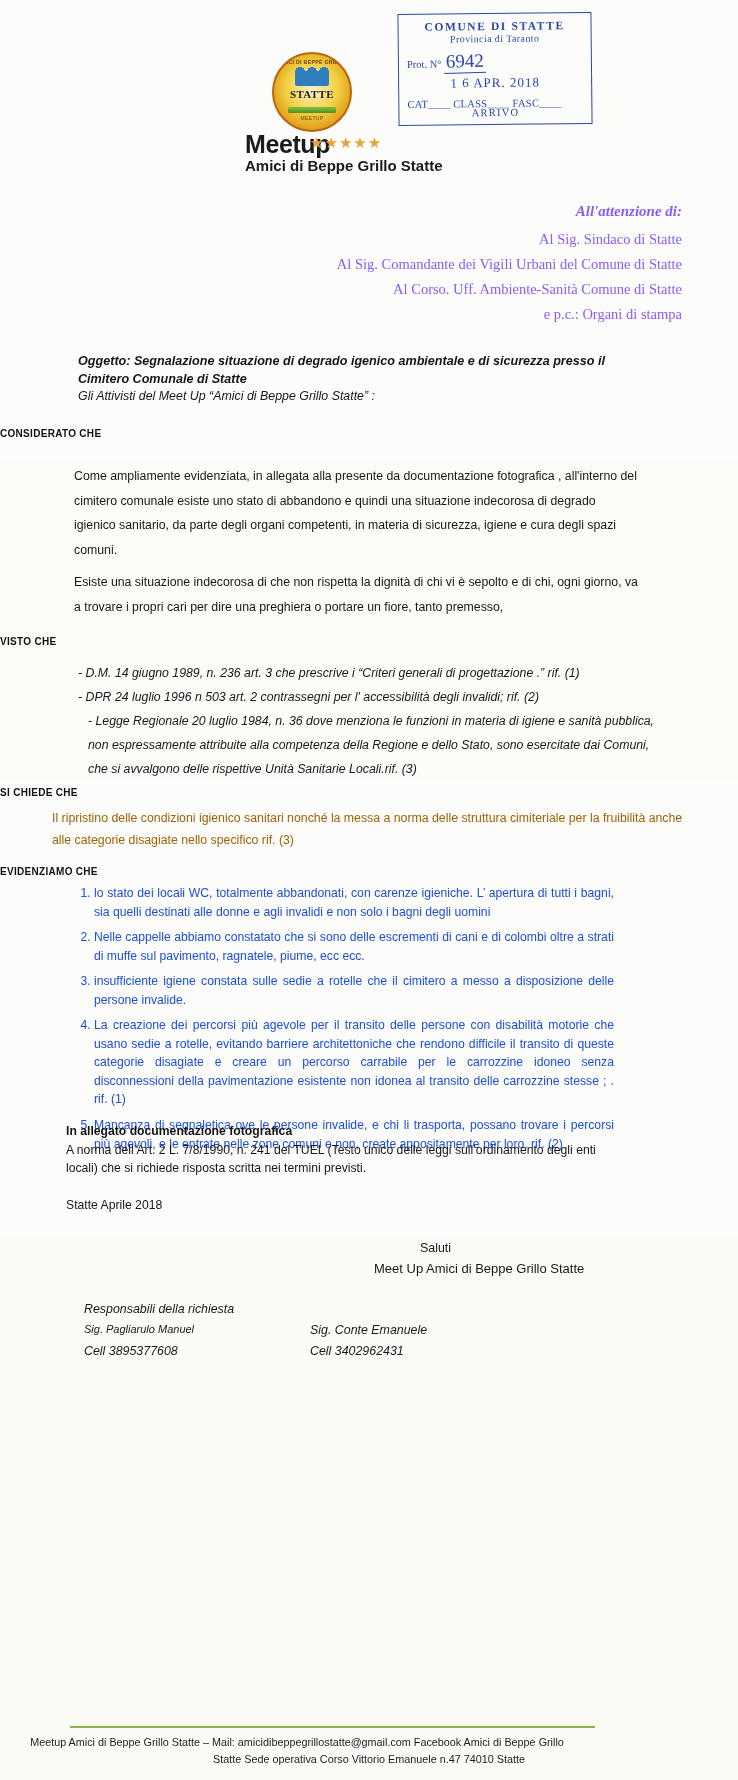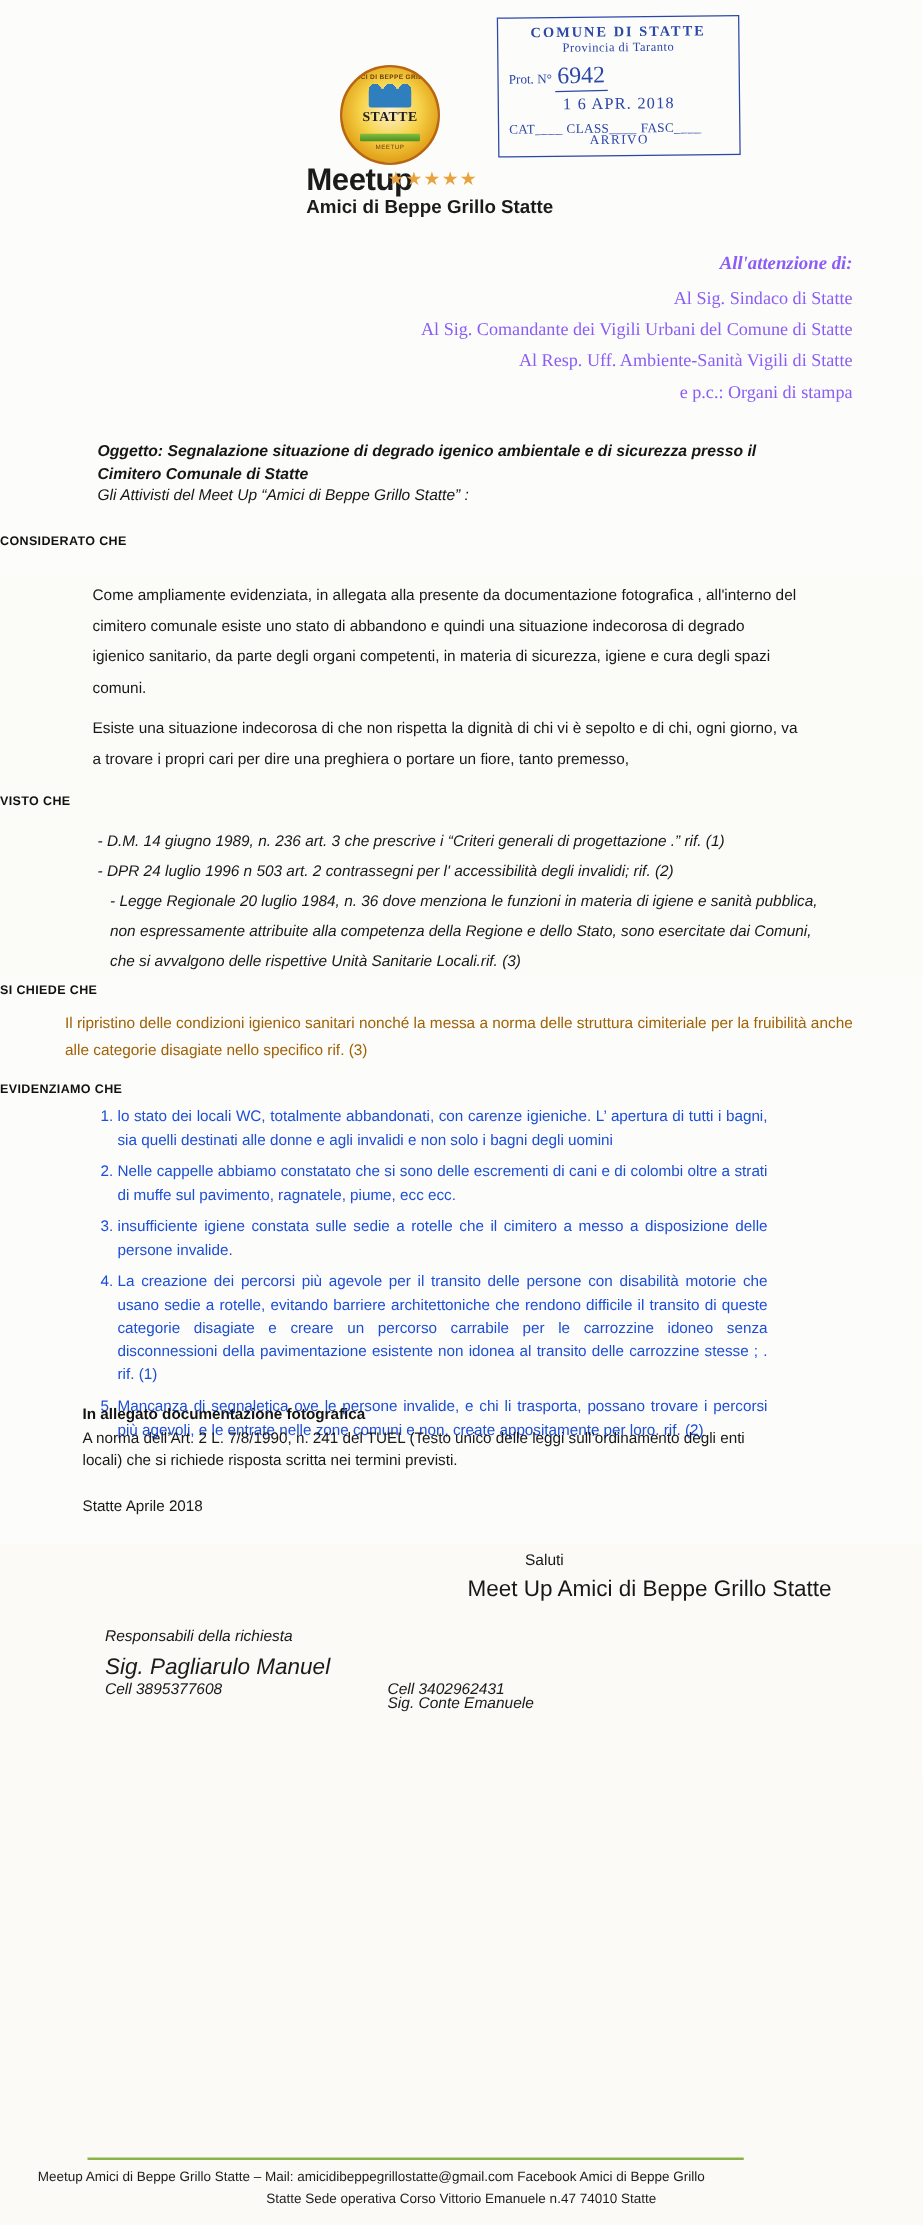--- a/index.html
+++ b/index.html
@@ -304,35 +304,35 @@
     position: absolute;
     left: 420px;
     top: 1241px;
     font-size: 12.4px;
     color: #181818;
   }
   .meetup-sign {
     position: absolute;
     left: 374px;
     top: 1261px;
-    font-size: 18px;
+    font-size: 13px;
     color: #181818;
   }
 
   .resp-title {
     position: absolute;
     left: 84px;
     top: 1302px;
     font-size: 12.4px;
     font-style: italic;
     color: #181818;
   }
-  .sig1 { position: absolute; left: 84px; top: 1323px; font-size: 18px; font-style: italic; }
+  .sig1 { position: absolute; left: 84px; top: 1323px; font-size: 11px; font-style: italic; }
   .cell1 { position: absolute; left: 84px; top: 1344px; font-size: 12.4px; font-style: italic; }
-  .sig2 { position: absolute; left: 310px; top: 1323px; font-size: 12.4px; font-style: italic; margin-top: 32px; }
+  .sig2 { position: absolute; left: 310px; top: 1323px; font-size: 12.4px; font-style: italic; }
   .cell2 { position: absolute; left: 310px; top: 1344px; font-size: 12.4px; font-style: italic; }
 
   .footer-rule {
     position: absolute;
     left: 70px;
     top: 1726px;
     width: 525px;
     height: 2px;
     background: #8ab34a;
   }
@@ -382,21 +382,21 @@
     <div class="greenbar"></div>
     <div class="meetup-mini">MEETUP</div>
   </div>
   <div class="meetup-word">Meetup</div>
   <div class="meetup-stars">★★★★★</div>
   <div class="meetup-sub">Amici di Beppe Grillo Statte</div>
 
   <div class="addr addr-title">All'attenzione di:</div>
   <div class="addr addr-1">Al Sig. Sindaco di Statte</div>
   <div class="addr addr-2">Al Sig. Comandante dei Vigili Urbani del Comune di Statte</div>
-  <div class="addr addr-3">Al Resp. Uff. Ambiente-Sanità Vigili di Statte</div>
+  <div class="addr addr-3">Al Corso. Uff. Ambiente-Sanità Comune di Statte</div>
   <div class="addr addr-4">e p.c.: Organi di stampa</div>
 
   <div class="oggetto">Oggetto: Segnalazione situazione di degrado  igenico ambientale e di sicurezza presso il Cimitero Comunale di Statte</div>
   <div class="attivisti">Gli Attivisti del Meet Up “Amici di Beppe Grillo Statte” :</div>
 
   <div class="h-center h-considerato">CONSIDERATO CHE</div>
   <div class="para p-intro">Come ampliamente evidenziata,  in allegata alla presente da documentazione fotografica , all'interno del cimitero comunale esiste uno stato di abbandono e quindi  una situazione indecorosa di degrado igienico  sanitario, da parte degli organi competenti, in materia di sicurezza, igiene e cura degli spazi comuni.</div>
   <div class="para p-intro2">Esiste una situazione indecorosa di  che  non rispetta la dignità di chi vi è sepolto e di chi, ogni giorno, va a trovare i propri cari per dire una preghiera o portare un fiore, tanto premesso,</div>
 
   <div class="h-center h-visto">VISTO CHE</div>

